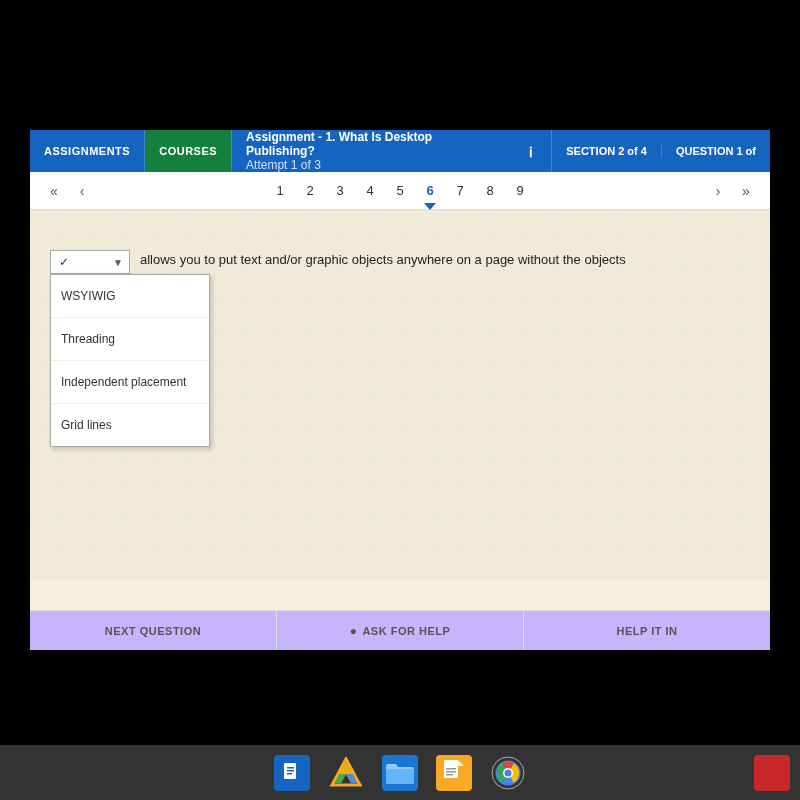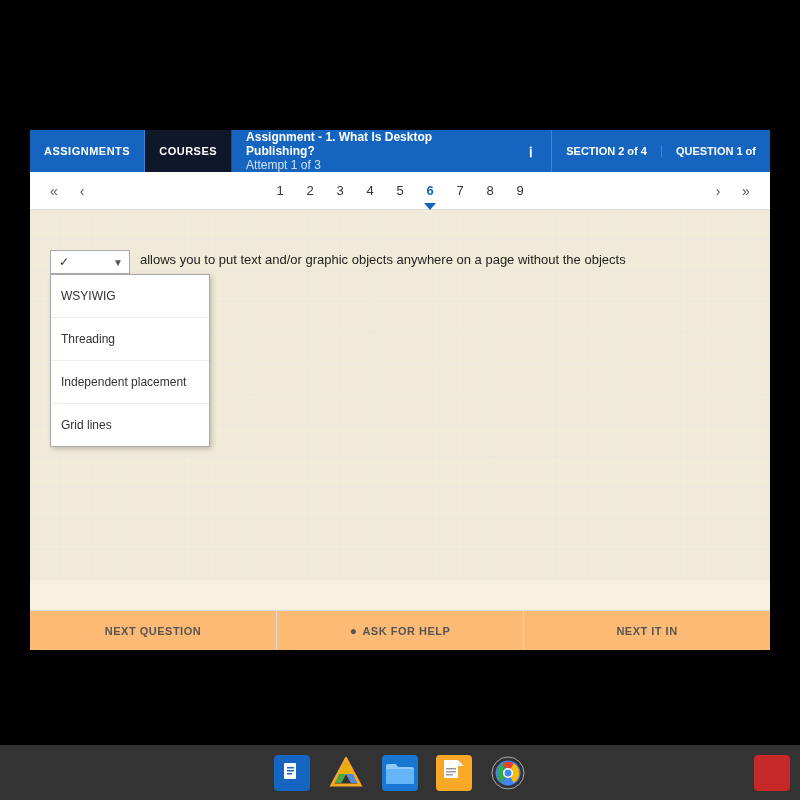--- a/index.html
+++ b/index.html
@@ -35,21 +35,21 @@
       padding: 0 14px;
       color: #fff;
       font-size: 11px;
       font-weight: bold;
       letter-spacing: 0.5px;
       cursor: pointer;
       border-right: 1px solid rgba(255,255,255,0.2);
     }
 
     .nav-item.active {
-      background: #0f172a;
+      background: #15803d;
     }
 
     .assignment-info {
       display: flex;
       flex-direction: column;
       justify-content: center;
       padding: 21px 14px;
       flex: 1;
     }
 
@@ -246,21 +246,21 @@
       color: #222;
       line-height: 1.5;
       max-width: 500px;
       font-weight: 500;
     }
 
     
     .footer-bar {
       display: flex;
       align-items: center;
-      background: #fdba74;
+      background: #c4b5fd;
       height: 40px;
       border-top: 1px solid #ddd;
       position: absolute;
       bottom: 0;
       left: 0;
       right: 0;
     }
 
     .footer-btn {
       flex: 1;
@@ -407,21 +407,21 @@
 
   <div class="footer-bar">
     <div class="footer-btn">
       <span>NEXT QUESTION</span>
     </div>
     <div class="footer-btn">
       <span class="btn-icon">●</span>
       <span>ASK FOR HELP</span>
     </div>
     <div class="footer-btn">
-      <span>NEXT IT IN</span>
+      <span>HELP IT IN</span>
     </div>
   </div>
 
 </div>
 
 <div class="taskbar">
 
   <div class="taskbar-icon files">
     <svg width="20" height="22" viewBox="0 0 20 22" fill="none">
       <rect x="2" y="1" width="12" height="16" rx="1" fill="white"></rect>

